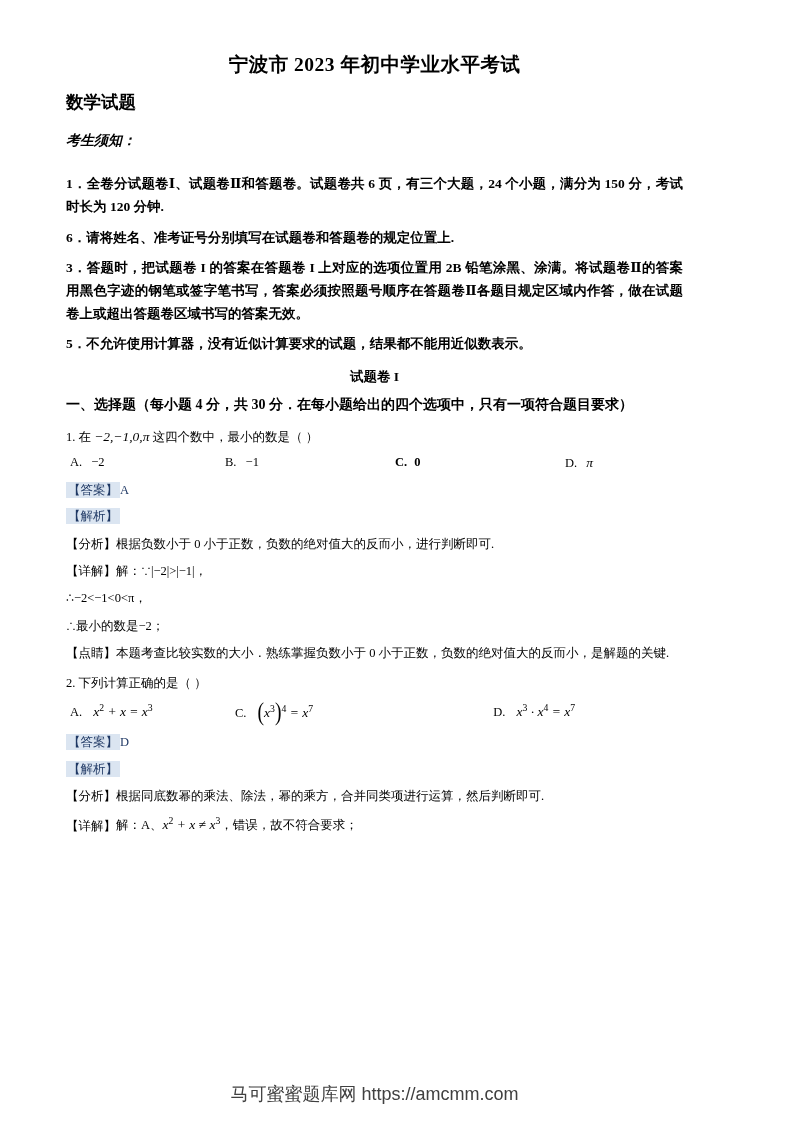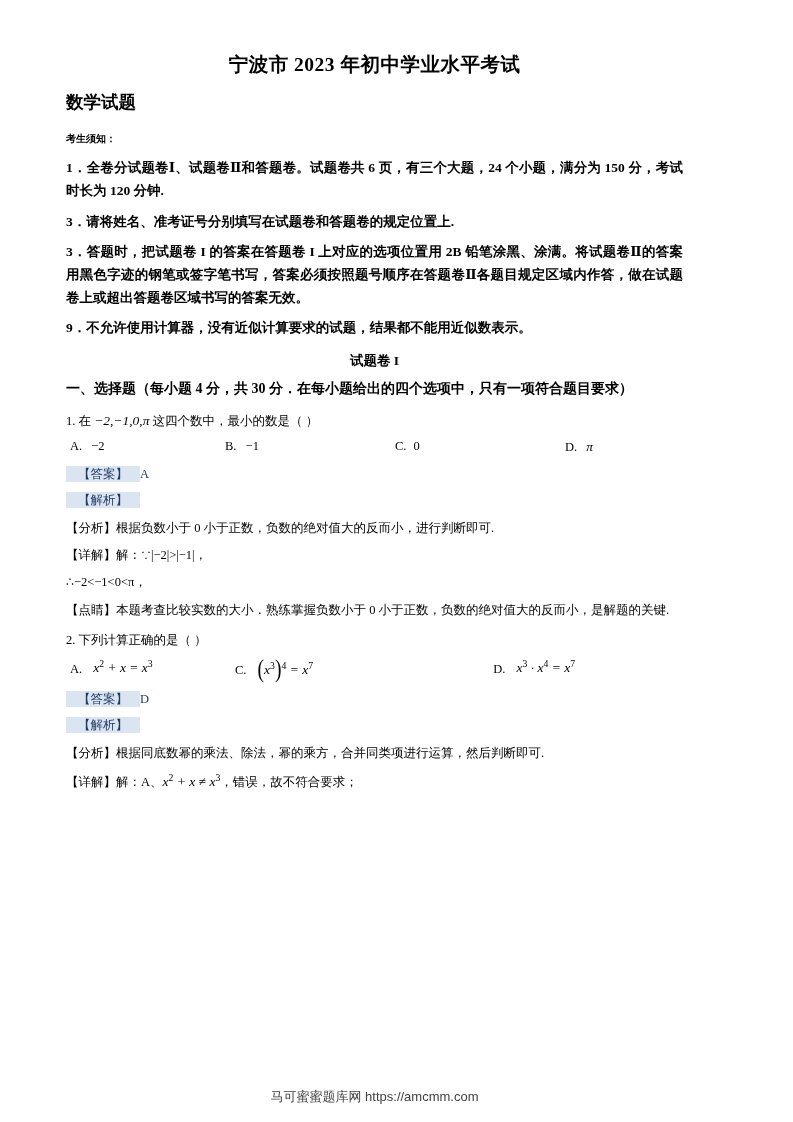--- a/index.html
+++ b/index.html
@@ -31,23 +31,24 @@
     line-height: 1.3;
   }
   .title2 {
     text-align: left;
     font-size: 17.5px;
     font-weight: bold;
     margin: 0 0 18px 0;
     line-height: 1.3;
   }
   .notice-head {
-    font-size: 10px;
-    font-weight: bold;
-    margin: 0 0 10px 0;
+    font-size: 14px;
+    font-weight: bold;
+    margin: 0 0 22px 0;
+    font-style: italic;
   }
   .notice-item {
     font-size: 13.5px;
     font-weight: bold;
     line-height: 1.72;
     margin: 4px 0 7px 0;
     text-align: justify;
   }
   .paper-label {
     text-align: center;
@@ -70,33 +71,33 @@
     display: flex;
     font-size: 12.5px;
     margin: 0 0 8px 0;
     padding-left: 4px;
   }
   .choices > div {
     white-space: nowrap;
   }
   .choices.c1 > div:nth-child(1) { width: 155px; }
   .choices.c1 > div:nth-child(2) { width: 170px; }
-  .choices.c1 > div:nth-child(3) { width: 170px; }
+  .choices.c1 > div:nth-child(3) { width: 170px; font-weight: bold; }
   .choices.c2 > div:nth-child(1) { width: 165px; }
   .choices.c2 > div:nth-child(2) { width: 165px; }
   .choices.c2 > div:nth-child(3) { width: 175px; text-align: right; }
   .tagline {
     font-size: 12.5px;
     line-height: 1.8;
     margin: 0 0 4px 0;
   }
   .tag {
     background: #dbe5f1;
     color: #1f3864;
-    padding: 1px 12px;
+    padding: 1px 2px;
   }
   .tag-b {
     color: #1f3864;
   }
   .expl {
     font-size: 12.5px;
     line-height: 1.95;
     margin: 0 0 3px 0;
     text-align: justify;
   }
@@ -111,21 +112,21 @@
     font-size: 0.72em;
     vertical-align: super;
     font-style: normal;
   }
   .footer {
     position: absolute;
     left: 0;
     right: 0;
     bottom: 16px;
     text-align: center;
-    font-size: 13px;
+    font-size: 18px;
     color: #404040;
     font-family: "Liberation Sans", sans-serif;
   }
   .big-paren {
     font-size: 1.45em;
     font-style: normal;
     display: inline-block;
     transform: scaleY(1.25);
     vertical-align: -1px;
   }
@@ -133,23 +134,23 @@
 </head>
 <body>
 
 <div class="page">
 
   <div class="title1">宁波市 2023 年初中学业水平考试</div>
   <div class="title2">数学试题</div>
 
   <div class="notice-head">考生须知：</div>
   <div class="notice-item">1．全卷分试题卷Ⅰ、试题卷Ⅱ和答题卷。试题卷共 6 页，有三个大题，24 个小题，满分为 150 分，考试时长为 120 分钟.</div>
-  <div class="notice-item">3．请将姓名、准考证号分别填写在试题卷和答题卷的规定位置上.</div>
+  <div class="notice-item">6．请将姓名、准考证号分别填写在试题卷和答题卷的规定位置上.</div>
   <div class="notice-item">3．答题时，把试题卷 I 的答案在答题卷 I 上对应的选项位置用 2B 铅笔涂黑、涂满。将试题卷Ⅱ的答案用黑色字迹的钢笔或签字笔书写，答案必须按照题号顺序在答题卷Ⅱ各题目规定区域内作答，做在试题卷上或超出答题卷区域书写的答案无效。</div>
-  <div class="notice-item">9．不允许使用计算器，没有近似计算要求的试题，结果都不能用近似数表示。</div>
+  <div class="notice-item">5．不允许使用计算器，没有近似计算要求的试题，结果都不能用近似数表示。</div>
 
   <div class="paper-label">试题卷 I</div>
 
   <div class="section-head">一、选择题（每小题 4 分，共 30 分．在每小题给出的四个选项中，只有一项符合题目要求）</div>
 
   <div class="q-stem">
     <span>1.</span>
     <span>在</span>
     <span class="math" style="font-size:13.5px">−2,−1,0,π</span>
     <span>这四个数中，最小的数是（    ）</span>
@@ -182,20 +183,21 @@
   </div>
 
   <div class="expl">
     <span>【分析】</span><span>根据负数小于 0 小于正数，负数的绝对值大的反而小，进行判断即可.</span>
   </div>
 
   <div class="expl">
     <span>【详解】</span><span>解：∵|−2|&gt;|−1|，</span>
   </div>
   <div class="expl">∴−2&lt;−1&lt;0&lt;π，</div>
+  <div class="expl">∴最小的数是−2；</div>
 
   <div class="expl">
     <span>【点睛】</span><span>本题考查比较实数的大小．熟练掌握负数小于 0 小于正数，负数的绝对值大的反而小，是解题的关键.</span>
   </div>
 
   <div class="q-stem" style="margin-top:8px">
     <span>2.</span>
     <span>下列计算正确的是（    ）</span>
   </div>
 

